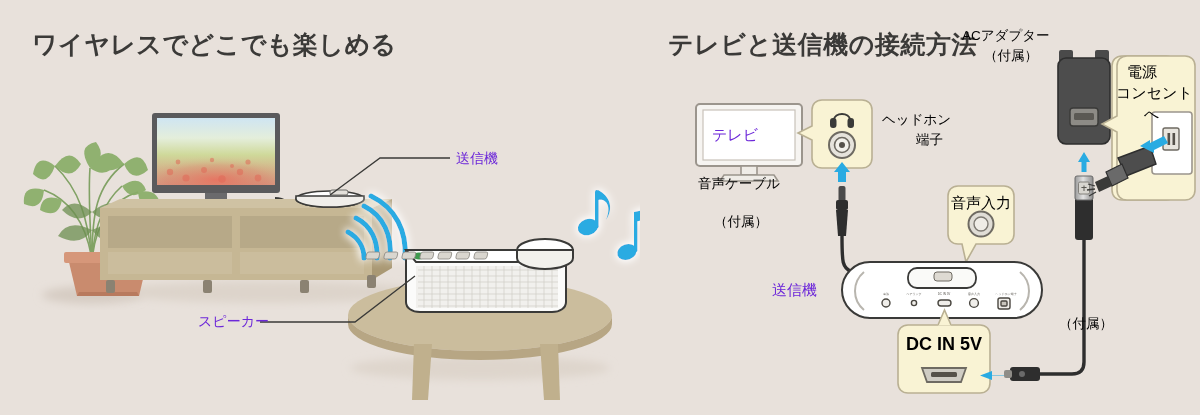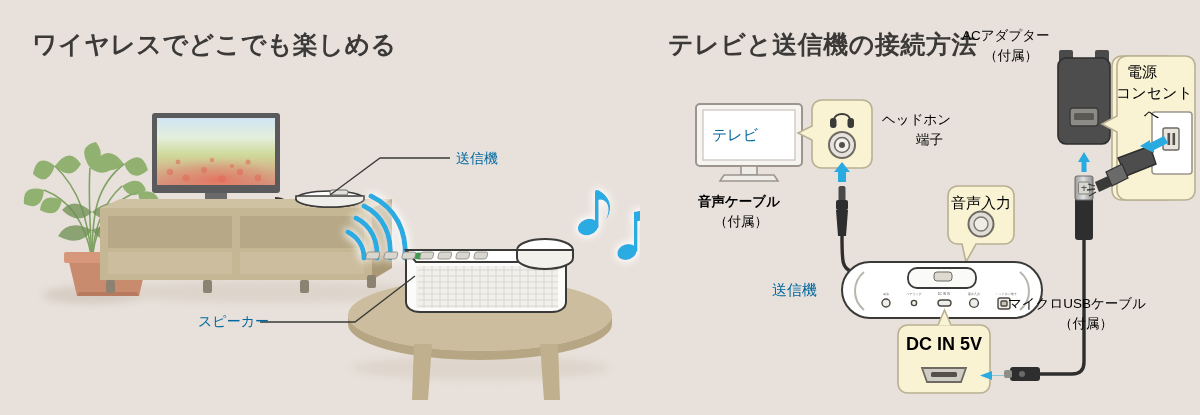--- a/index.html
+++ b/index.html
@@ -39,21 +39,21 @@
   .title-left  { left: 32px;  top: 28px; }
   .title-right { left: 28px;  top: 28px; }
 
   .scene {
     position: absolute;
     inset: 0;
   }
   .lbl {
     position: absolute;
     font-size: 14px;
-    color: #0369a1;
+    color: #6d28d9;
     white-space: nowrap;
     line-height: 1.25;
   }
   .callout-text {
     position: absolute;
     font-size: 13.5px;
     color: #000000;
     white-space: nowrap;
     text-align: center;
     line-height: 1.2;
@@ -399,34 +399,33 @@
             <path d="M500 146 L510 140 L510 143 L524 136 L528 143 L514 150 L514 153 Z"></path>
           </g>
         </g>
       </svg>
 
       <div class="lbl" style="left:72px; top:126px; font-size:15px;">テレビ</div>
 
       <div class="callout-text" style="left:242px; top:112px; text-align:right;">ヘッドホン</div>
       <div class="callout-text" style="left:276px; top:132px; text-align:center;">端子</div>
 
-      <div class="callout-text" style="left:58px; top:194px;font-weight:bold;">音声ケーブル</div>
+      <div class="callout-text" style="left:58px; top:176px;">音声ケーブル</div>
       <div class="callout-text" style="left:74px; top:214px;">（付属）</div>
 
       <div class="callout-text" style="left:311px; top:194px; font-size:15px;">音声入力</div>
 
       <div class="lbl" style="left:132px; top:281px; font-size:15px;">送信機</div>
 
       <div class="callout-text" style="left:266px; top:334px; font-size:18px; font-weight:bold; letter-spacing:0px;">DC IN 5V</div>
 
       <div class="callout-text" style="left:322px; top:28px;">ACアダプター</div>
       <div class="callout-text" style="left:344px; top:48px;">（付属）</div>
 
       <div class="callout-text" style="left:487px; top:63px; font-size:15px;">電源</div>
       <div class="callout-text" style="left:476px; top:84px; font-size:15px;">コンセント</div>
       <div class="callout-text" style="left:504px; top:105px; font-size:15px;">へ</div>
 
-      <div class="callout-text" style="left:368px; top:296px;">マイクロUSBケーブル</div>
       <div class="callout-text" style="left:419px; top:316px;">（付属）</div>
     </div>
   </div>
 
 </div>
 
 </body></html>

